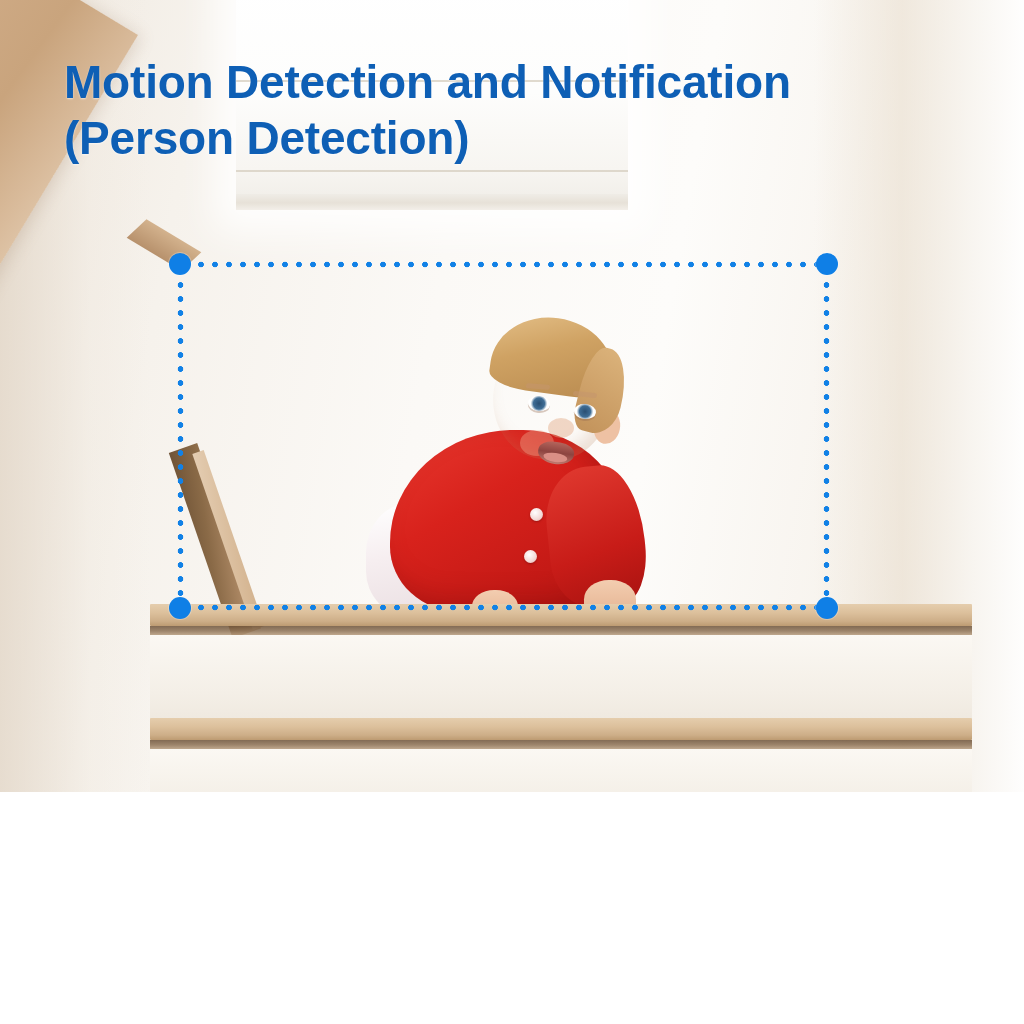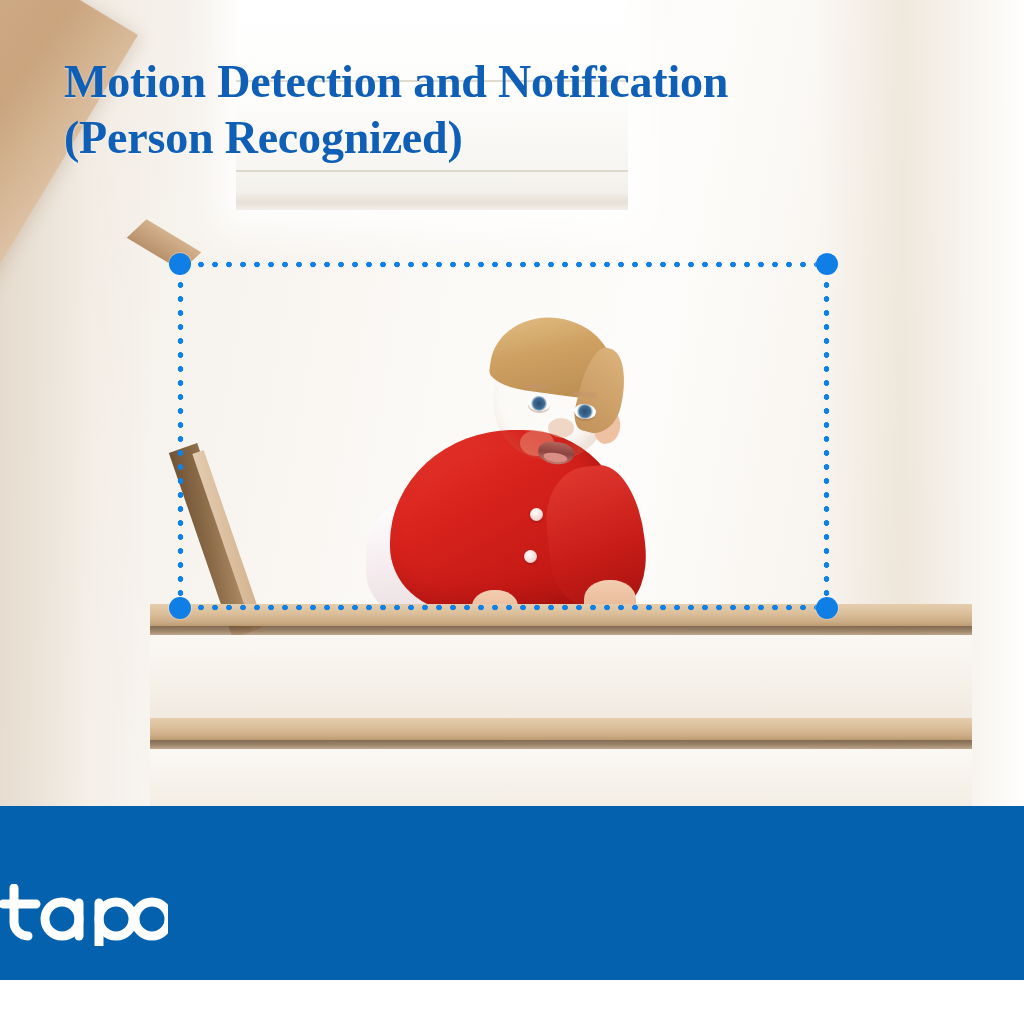--- a/index.html
+++ b/index.html
@@ -3,23 +3,23 @@
 <meta charset="utf-8">
 <style>
   html, body {
     margin: 0;
     padding: 0;
     background: #ffffff;
   }
   #stage {
     position: relative;
     width: 1024px;
-    height: 980px;
+    height: 792px;
     overflow: hidden;
-    font-family: Liberation Serif, serif;
+    font-family: Liberation Sans, sans-serif;
     background: #f9a8d4;
   }
 
   
   .scene {
     position: absolute;
     left: 0; top: 0;
     width: 1024px;
     height: 806px;
     overflow: hidden;
@@ -423,21 +423,21 @@
       <div class="handle" id="handle-tl"></div>
       <div class="handle" id="handle-tr"></div>
       <div class="handle" id="handle-bl"></div>
       <div class="handle" id="handle-br"></div>
     </div>
 
   </div>
 
   <div class="headline">
     <span>Motion Detection and Notification</span>
-    <span class="l2">(Person Recognized)</span>
+    <span class="l2">(Person Detection)</span>
   </div>
 
   <div class="banner">
     <div class="logo-wrap">
       <svg width="168" height="62" viewBox="0 0 168 62" aria-hidden="true">
         <g fill="none" stroke="#ffffff" stroke-width="9" stroke-linecap="round">
 
           <path d="M14 4 V38 a14 14 0 0 0 14 14"></path>
           <path d="M3 20 H36"></path>
 

